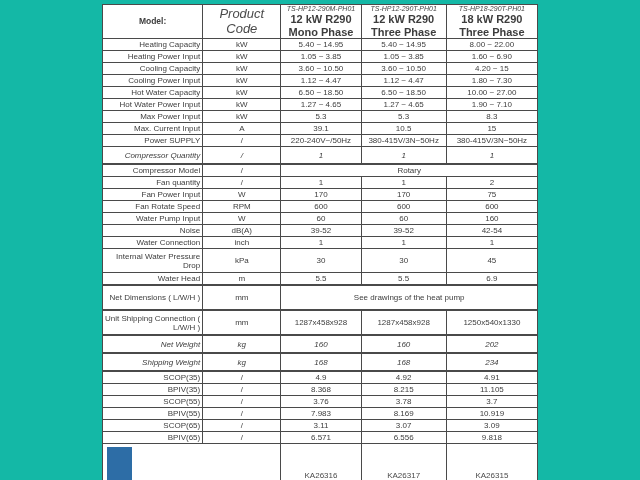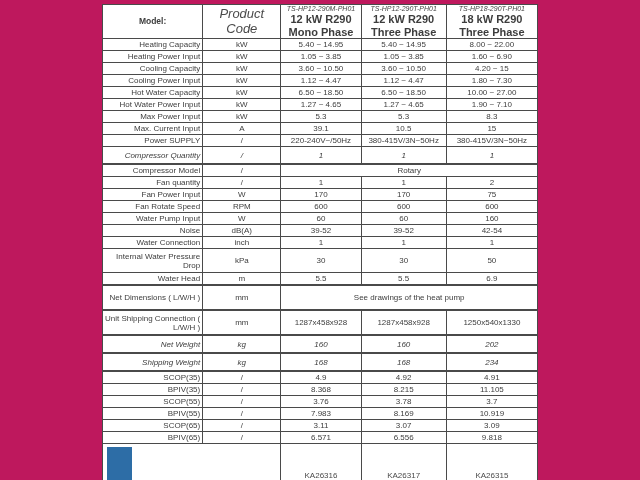--- a/index.html
+++ b/index.html
@@ -1,21 +1,21 @@
 <!DOCTYPE html>
 <html><head>
 <meta charset="utf-8">
 <style>
   html,body{margin:0;padding:0;}
   body{
     width:640px;height:480px;background:#ffffff;
     font-family:"Liberation Sans","DejaVu Sans",sans-serif;
     color:#3a3a3a;position:relative;overflow:hidden;
   }
-  .canvas{position:absolute;left:0;top:0;width:640px;height:480px;background:#be185d;}
+  .canvas{position:absolute;left:0;top:0;width:640px;height:480px;background:#14b8a6;}
   table.spec{
     position:absolute;left:102px;top:4px;width:436px;
     border-collapse:collapse;table-layout:fixed;
     font-size:8px;line-height:1.15;color:#3d3d3d;
   }
   table.spec td, table.spec th{
     border:1px solid #4a4a4a;
     padding:0 2px;
     overflow:hidden;
     background:#ffffff;
@@ -192,21 +192,21 @@
           <td class="unit">inch</td>
           <td class="val">1</td>
           <td class="val">1</td>
           <td class="val">1</td>
         </tr>
         <tr class="r-2l">
           <td class="lbl">Internal Water Pressure Drop</td>
           <td class="unit">kPa</td>
           <td class="val">30</td>
           <td class="val">30</td>
-          <td class="val">50</td>
+          <td class="val">45</td>
         </tr>
         <tr class="r-std">
           <td class="lbl">Water Head</td>
           <td class="unit">m</td>
           <td class="val">5.5</td>
           <td class="val">5.5</td>
           <td class="val">6.9</td>
         </tr>
         <tr class="r-2l thick">
           <td class="lbl">Net Dimensions ( L/W/H )</td>

